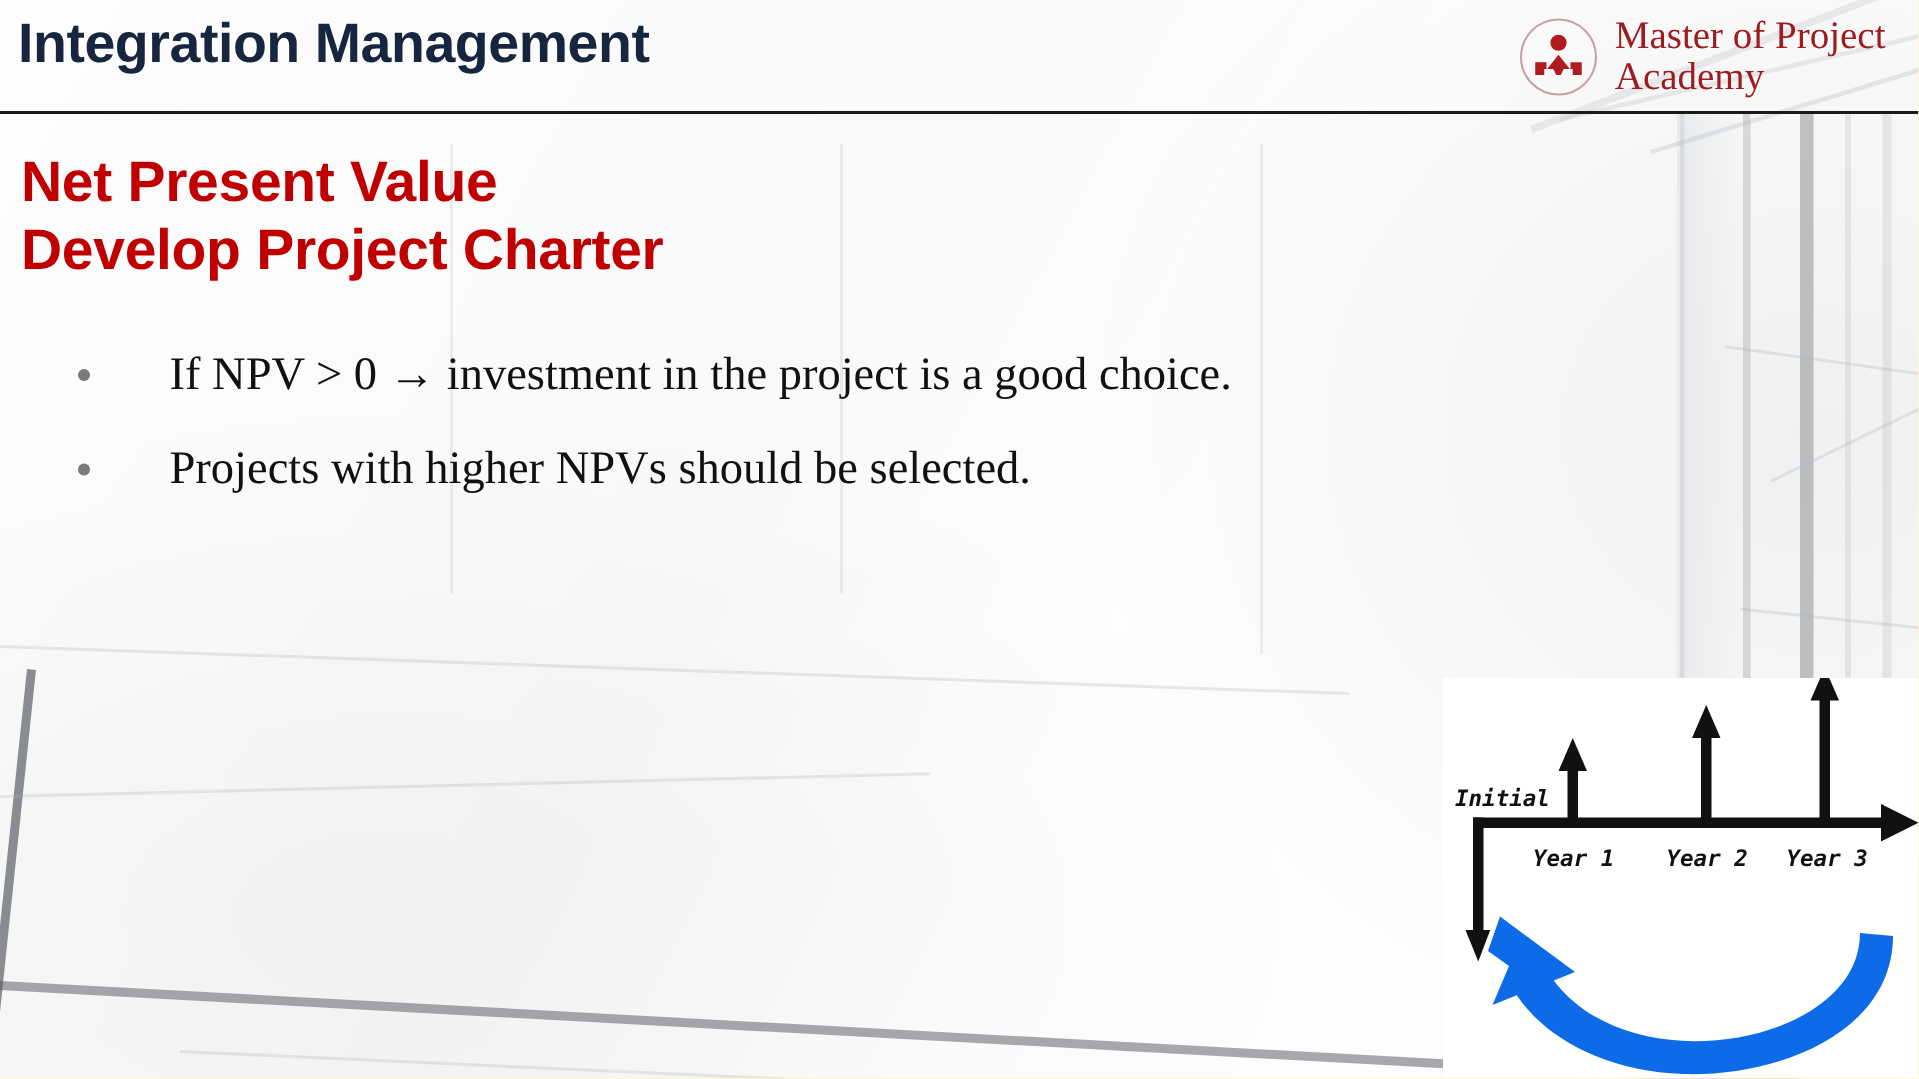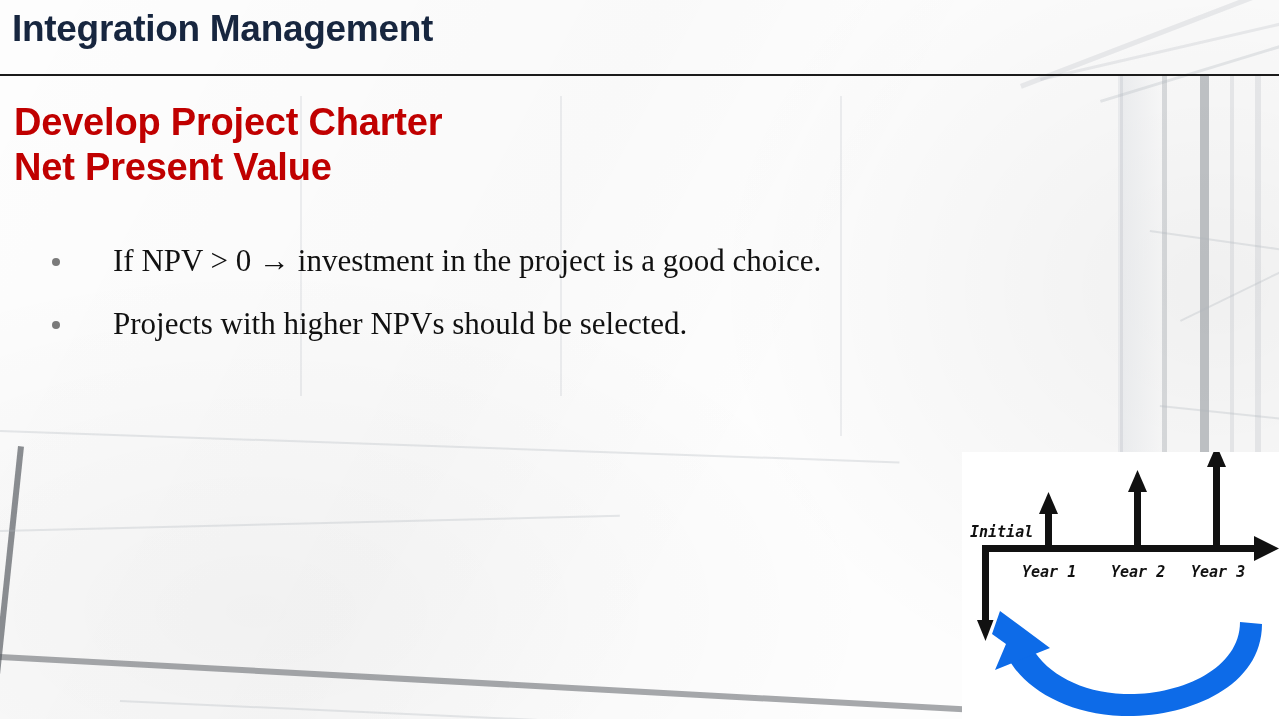--- a/index.html
+++ b/index.html
@@ -133,21 +133,21 @@
   }
   .bullet-text {
     font-family: "Liberation Serif", serif;
     font-size: 31px;
     line-height: 1.33;
     color: #111111;
     max-width: 1010px;
   }
   .bullet.b2 .bullet-text,
   .bullet.b3 .bullet-text { white-space: nowrap; }
-  .bullet.b2 { margin-top: 16px; }
+  .bullet.b2 { margin-top: 4px; }
   .bullet.b3 { margin-top: 16px; text-align: right; }
 
   
   .diagram {
     position: absolute;
     left: 962px;
     top: 452px;
     width: 317px;
     height: 267px;
     background: #ffffff;
@@ -184,27 +184,40 @@
     <div class="beam faint" style="left:0px; top:530px; width:620px; height:2px; transform:rotate(-1.4deg);"></div>
     <div class="beam faint" style="left:120px; top:700px; width:760px; height:2px; transform:rotate(2.6deg);"></div>
     <div class="beam faint" style="left:300px; top:96px; width:2px; height:300px; background:rgba(176,182,190,0.22);"></div>
     <div class="beam faint" style="left:560px; top:96px; width:2px; height:300px; background:rgba(176,182,190,0.22);"></div>
     <div class="beam faint" style="left:840px; top:96px; width:2px; height:340px; background:rgba(176,182,190,0.22);"></div>
   </div>
 
   <div class="header">
     <div class="header-title">Integration Management</div>
 
+    <div class="logo">
+      <div class="logo-mark">
+        <svg width="56" height="56" viewBox="0 0 56 56" aria-hidden="true">
+          <circle cx="28" cy="28" r="25" fill="none" stroke="#c9a0a3" stroke-width="1.4"></circle>
+          <circle cx="28" cy="18.5" r="5.4" fill="#b01b20"></circle>
+          <path d="M28 26.5 L20 36.5 L20 31.5 L12.5 31.5 L12.5 40 L18.5 40 L18.5 36 L24.5 36 L26.5 40 L29.5 40 L31.5 36 L37.5 36 L37.5 40 L43.5 40 L43.5 31.5 L36 31.5 L36 36.5 Z" fill="#b01b20"></path>
+        </svg>
+      </div>
+      <div class="logo-text">
+        <span class="logo-line1">Master of Project</span>
+        <span class="logo-line2">Academy</span>
+      </div>
+    </div>
 
     <div class="header-rule"></div>
   </div>
 
   <div class="slide-title">
+    <div>Net Present Value</div>
     <div>Develop Project Charter</div>
-    <div>Net Present Value</div>
   </div>
 
   <div class="bullets">
     <div class="bullet b2">
       <span class="bullet-dot"></span>
       <span class="bullet-text">If NPV &gt; 0 → investment in the project is a good choice.</span>
     </div>
     <div class="bullet b3">
       <span class="bullet-dot"></span>
       <span class="bullet-text">Projects with higher NPVs should be selected.</span>

